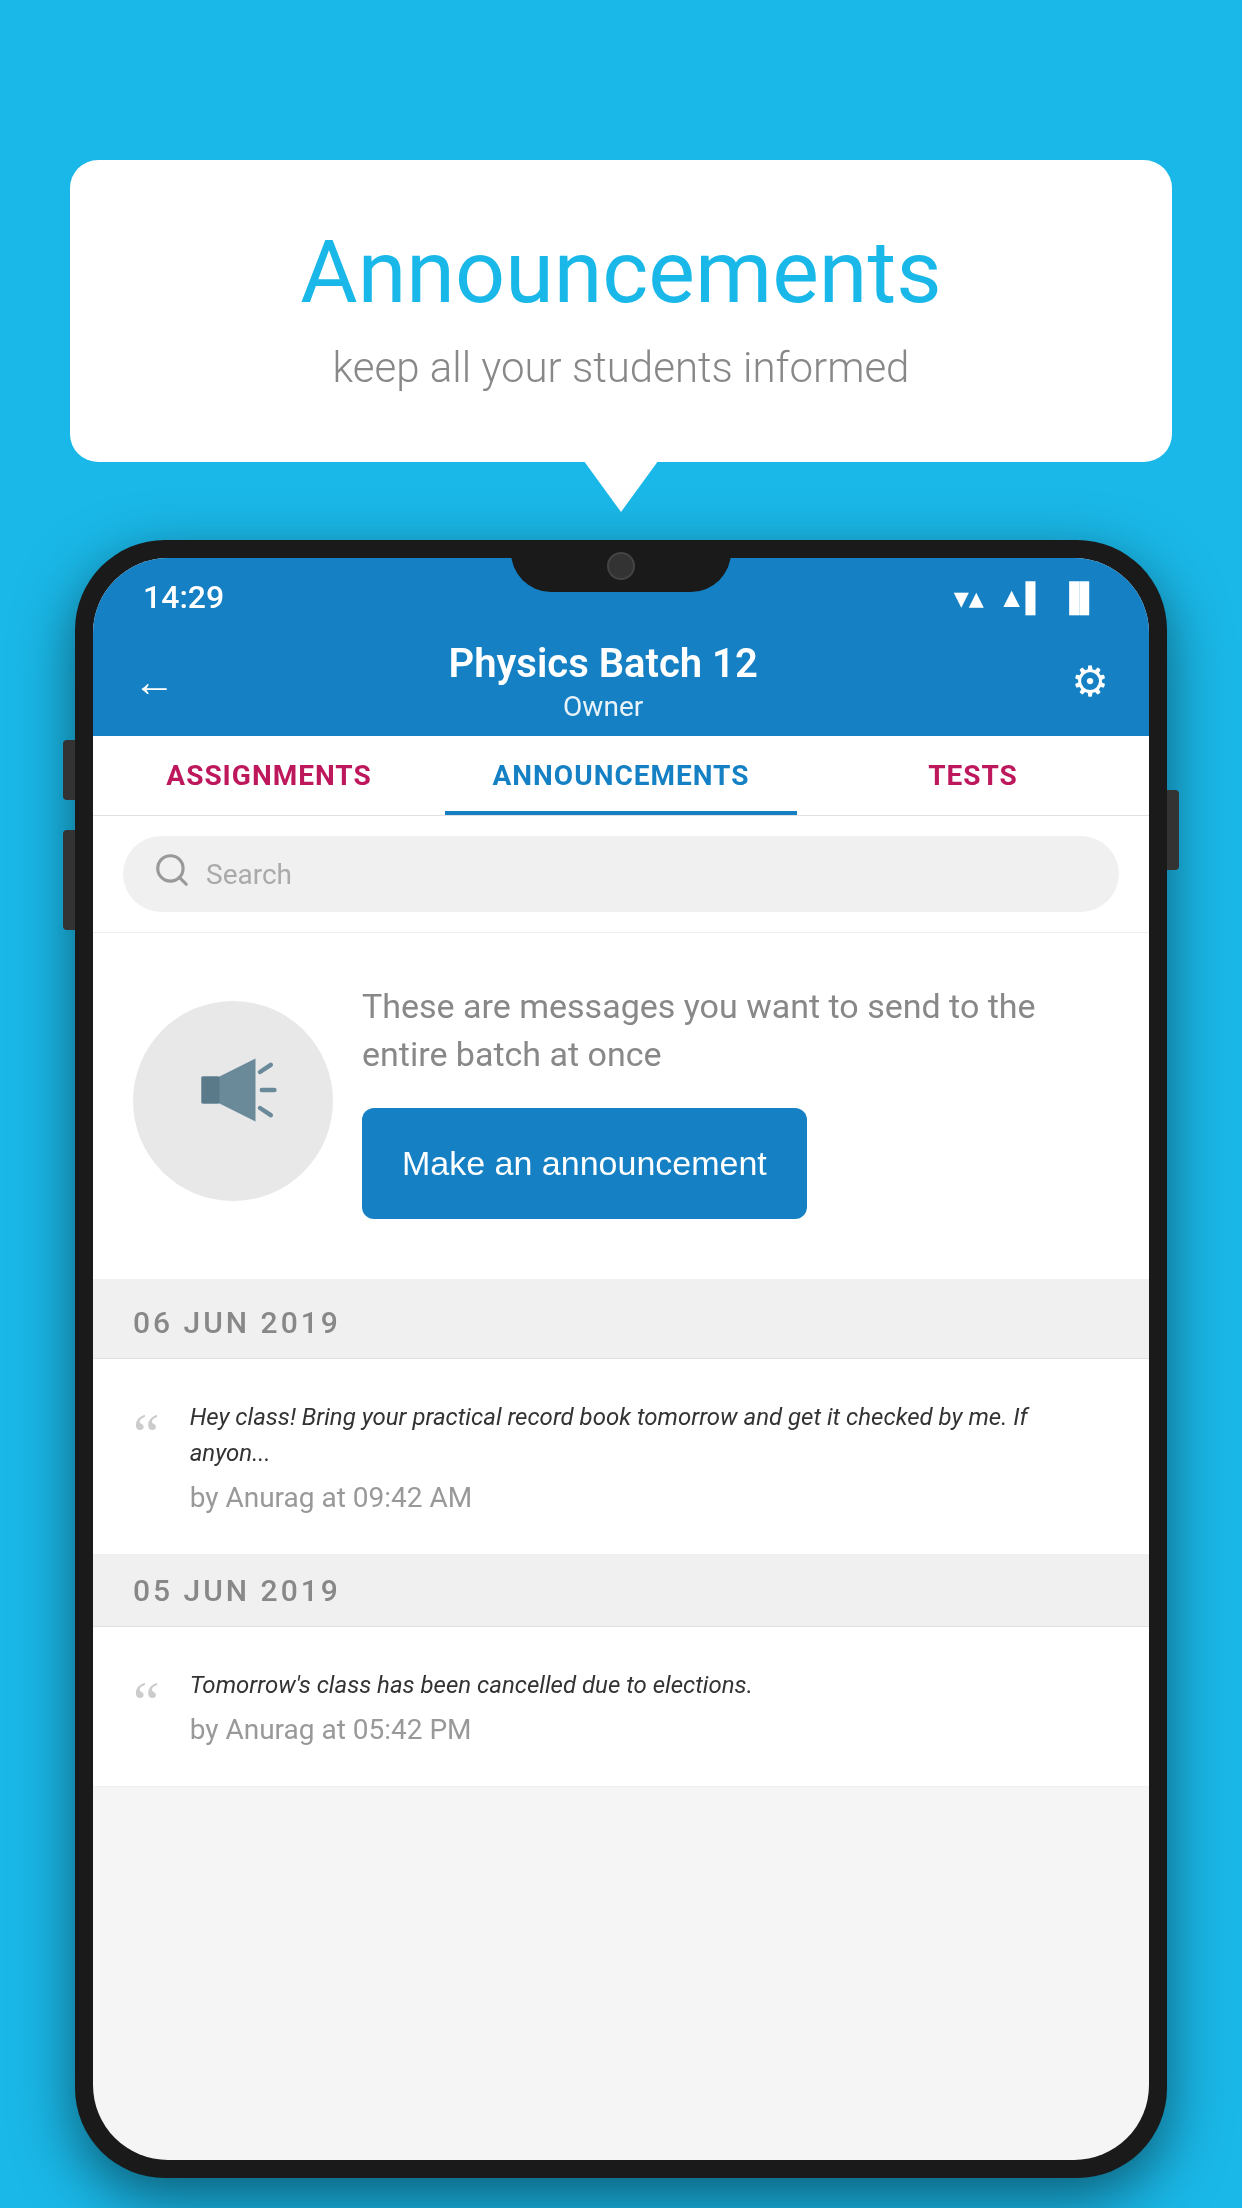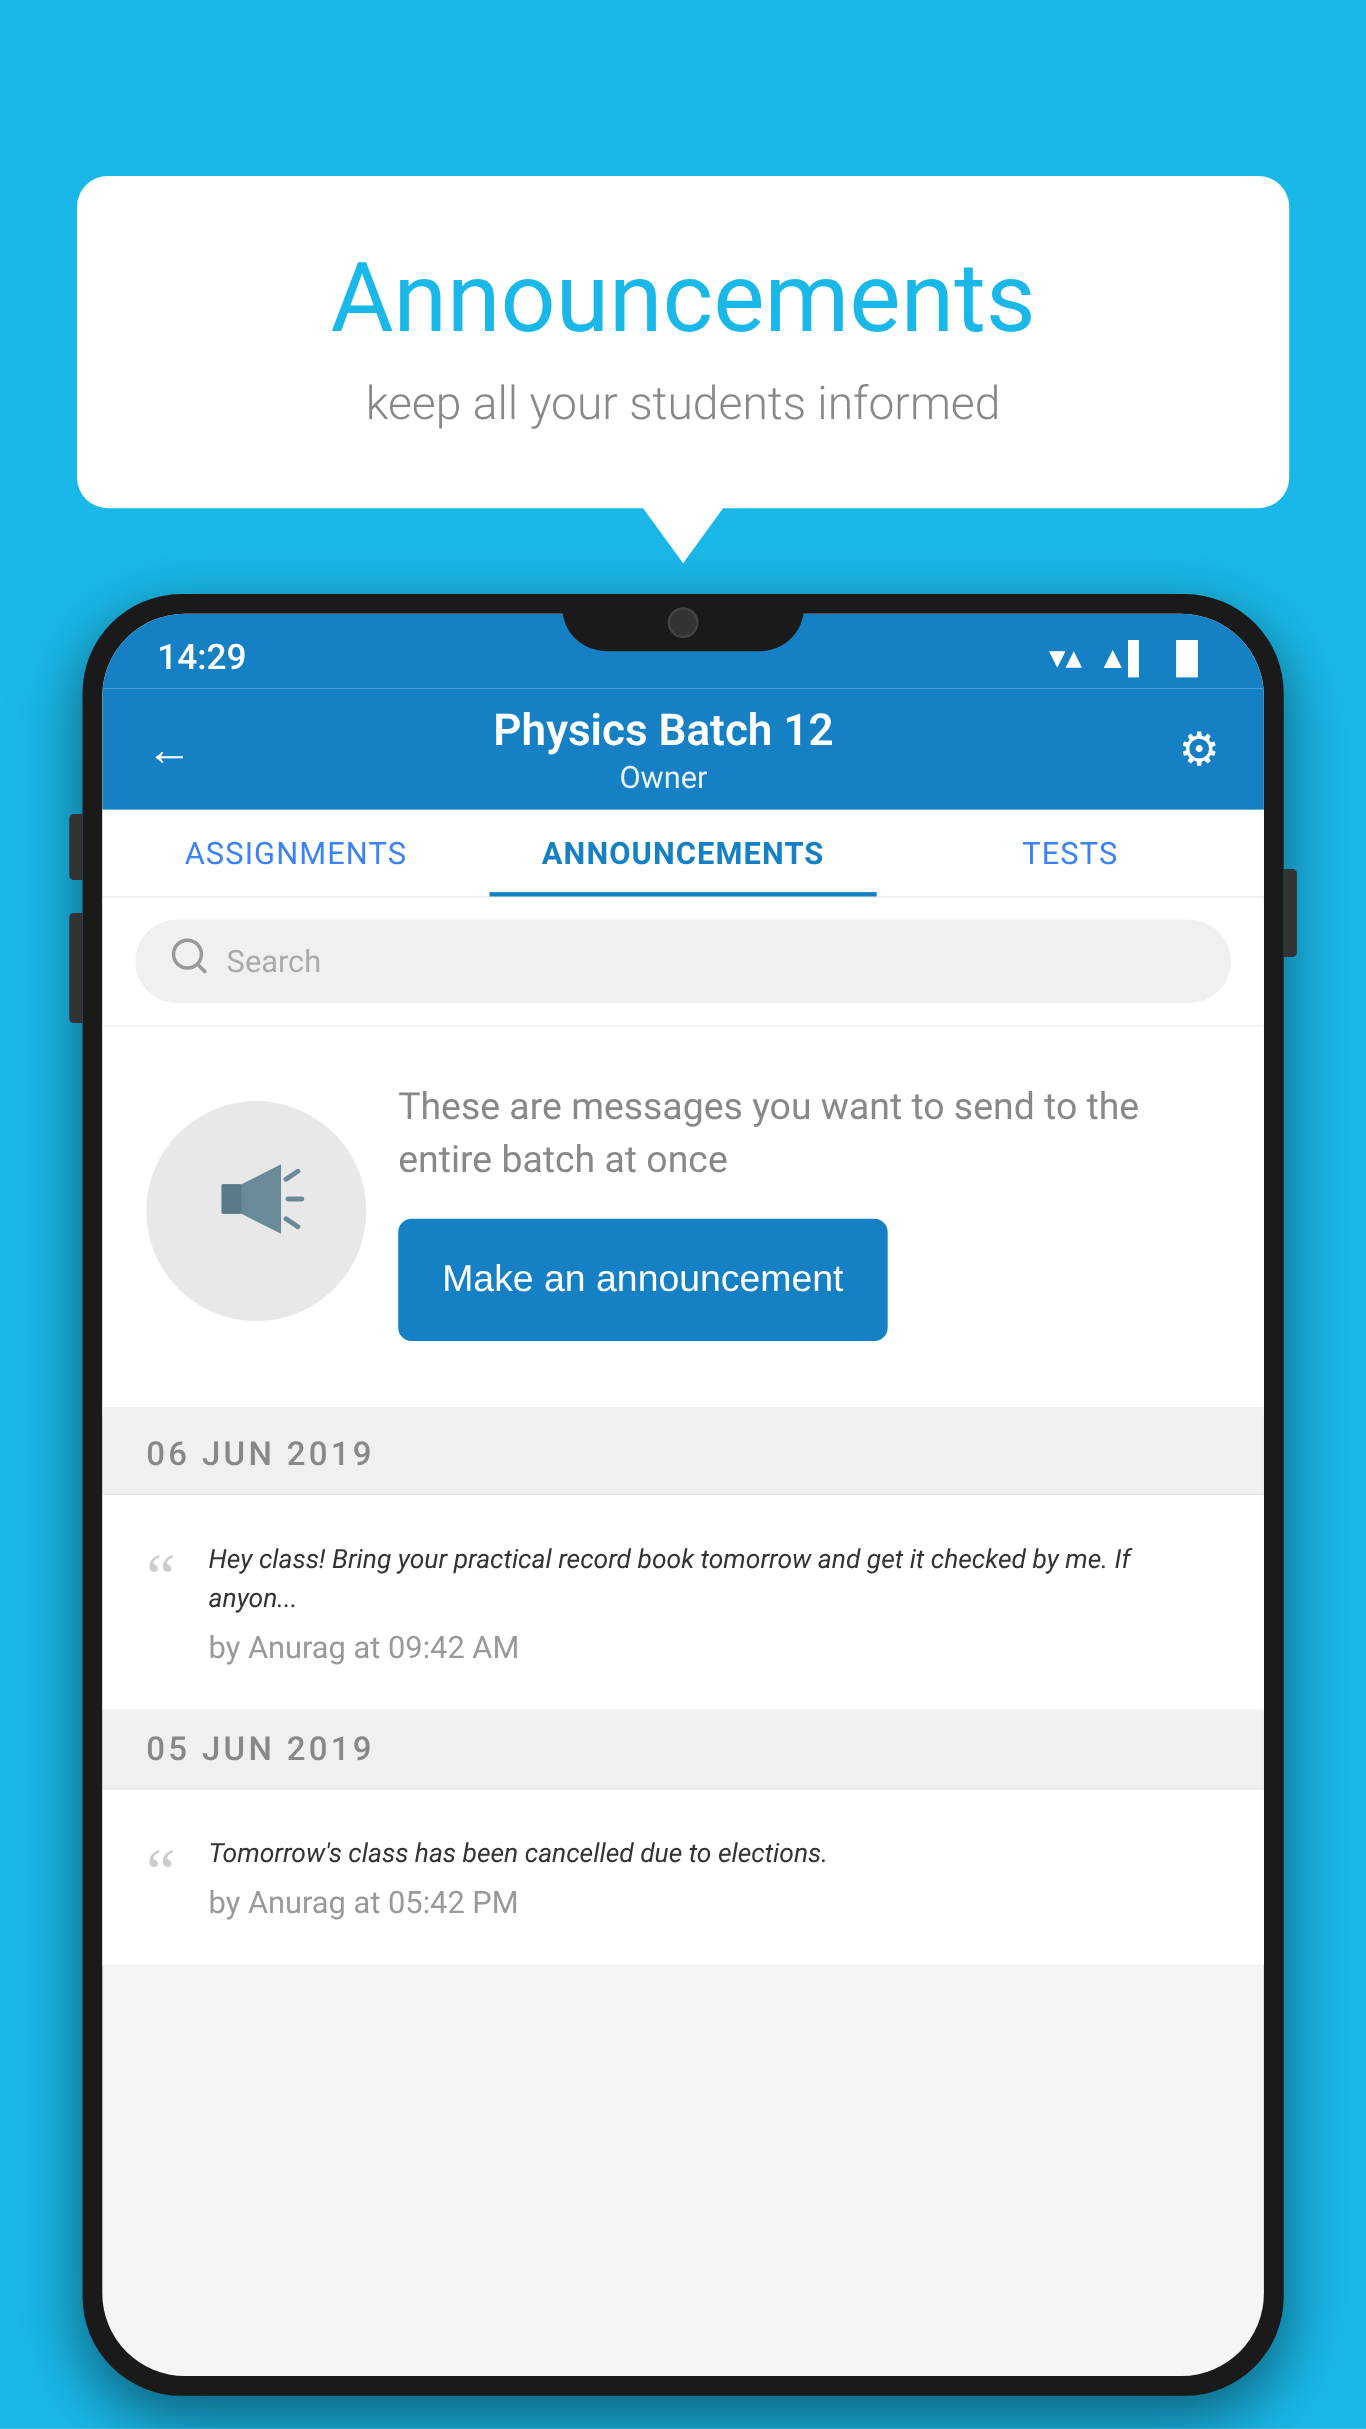--- a/index.html
+++ b/index.html
@@ -194,22 +194,22 @@
       border-bottom: 1px solid #e0e0e0;
       height: 80px;
     }
 
     .tab-item {
       flex: 1;
       display: flex;
       align-items: center;
       justify-content: center;
       font-size: 28px;
-      color: #3b82f6;
-      font-weight: 400;
+      color: #be185d;
+      font-weight: 700;
       cursor: pointer;
       letter-spacing: 1px;
       position: relative;
     }
 
     .tab-item.active {
       color: #1580c4;
       font-weight: 700;
     }
 

